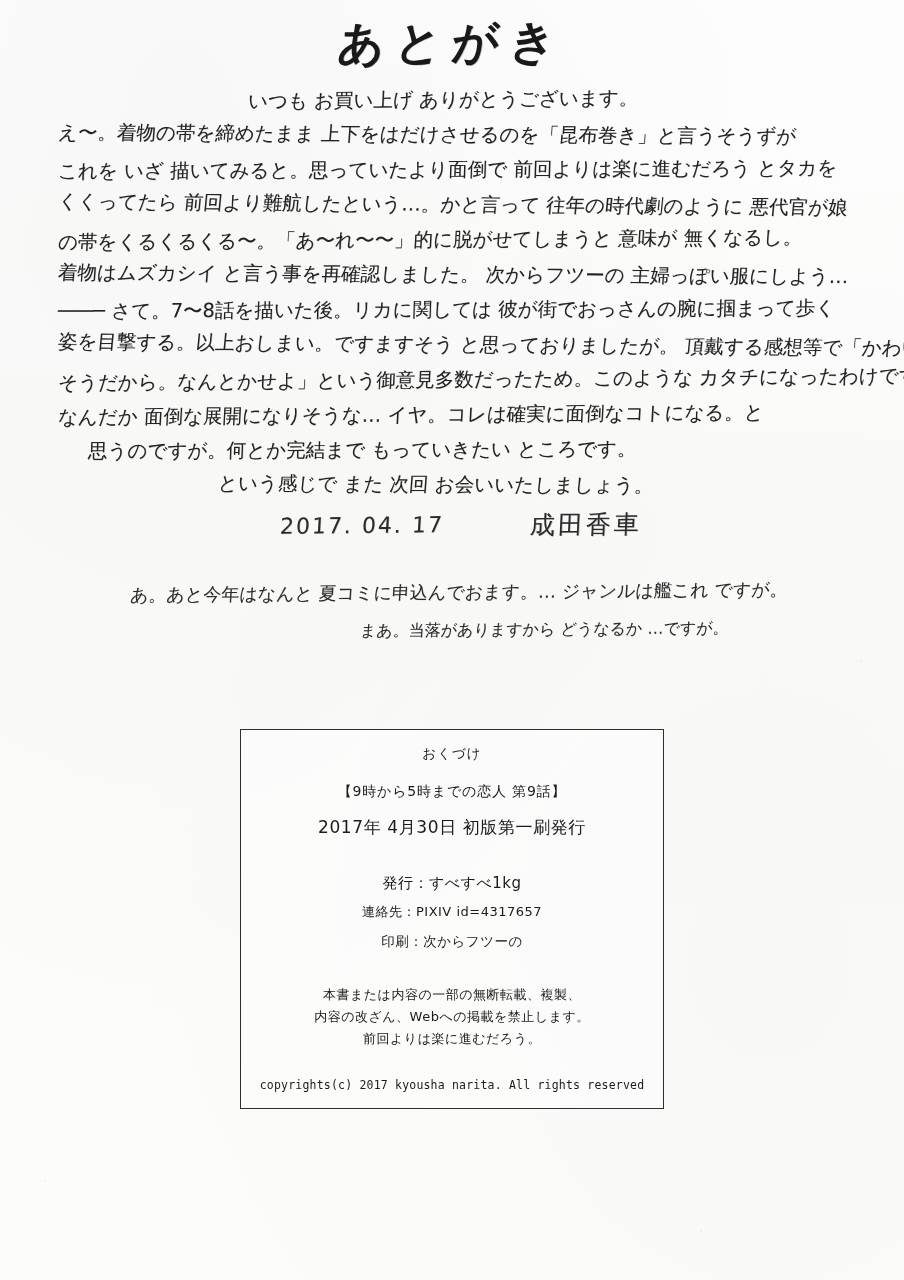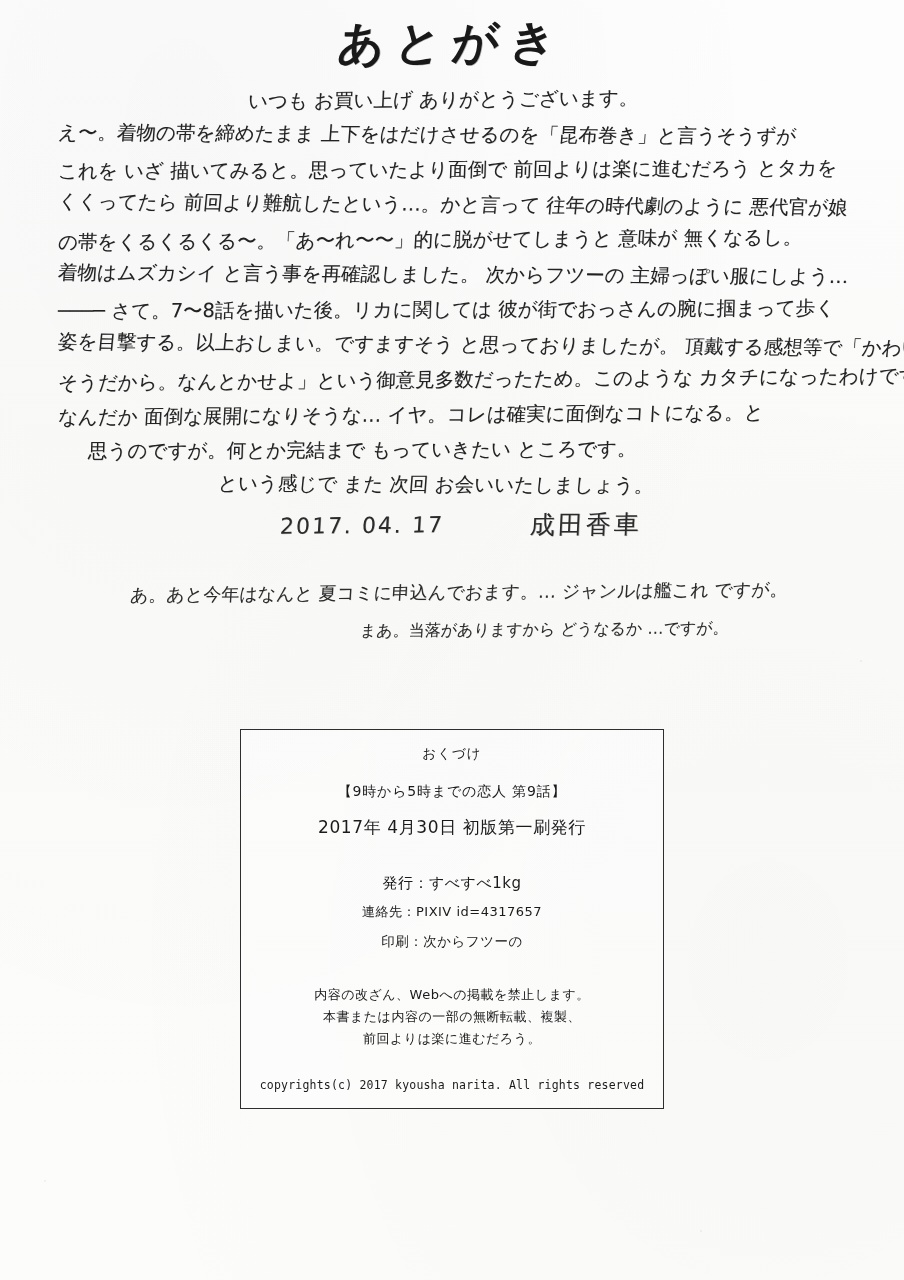--- a/index.html
+++ b/index.html
@@ -200,22 +200,22 @@
     <div class="ps-line-2">まあ。当落がありますから どうなるか …ですが。</div>
   </div>
 
   <div id="colophon">
     <div class="c-row c-heading">おくづけ</div>
     <div class="c-row c-title">【9時から5時までの恋人  第9話】</div>
     <div class="c-row c-date">2017年   4月30日  初版第一刷発行</div>
     <div class="c-row c-pub">発行：すべすべ1kg</div>
     <div class="c-row c-contact">連絡先：PIXIV  id=4317657</div>
     <div class="c-row c-print">印刷：次からフツーの</div>
+    <div class="c-row c-notice">本書または内容の一部の無断転載、複製、</div>
     <div class="c-row c-notice">内容の改ざん、Webへの掲載を禁止します。</div>
-    <div class="c-row c-notice">本書または内容の一部の無断転載、複製、</div>
     <div class="c-row c-notice c-notice-last">前回よりは楽に進むだろう。</div>
     <div class="c-row c-copyright">copyrights(c) 2017  kyousha narita. All rights reserved</div>
   </div>
 
   <div class="speck" style="left:860px; top:660px; width:2px; height:2px;"></div>
   <div class="speck" style="left:44px;  top:1180px; width:2px; height:2px;"></div>
   <div class="speck" style="left:700px; top:1230px; width:2px; height:2px;"></div>
 
 </div>
 

